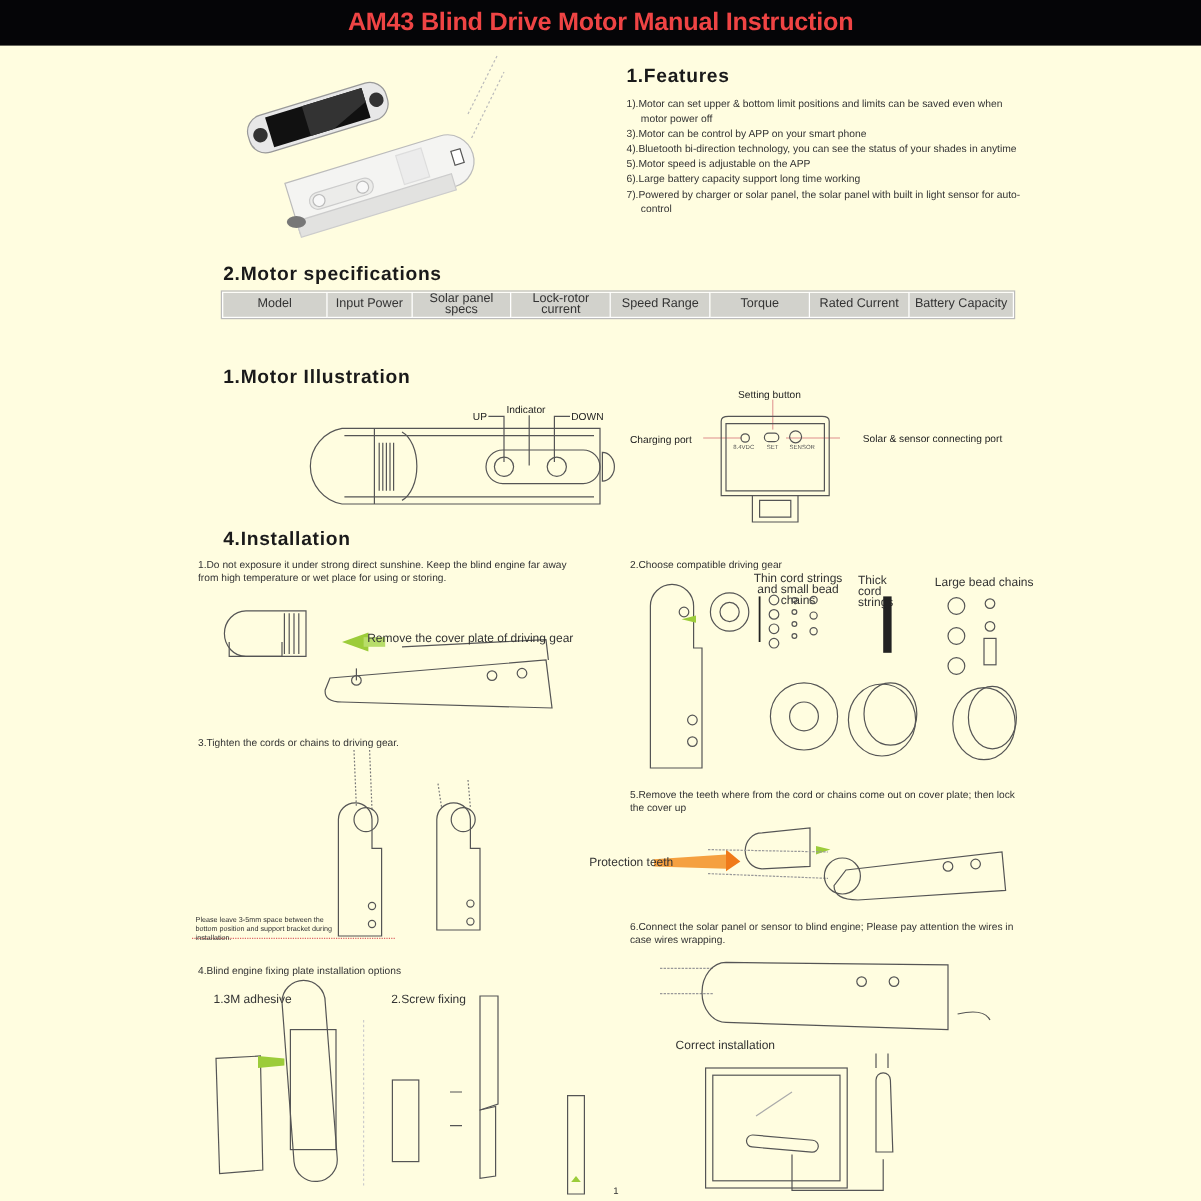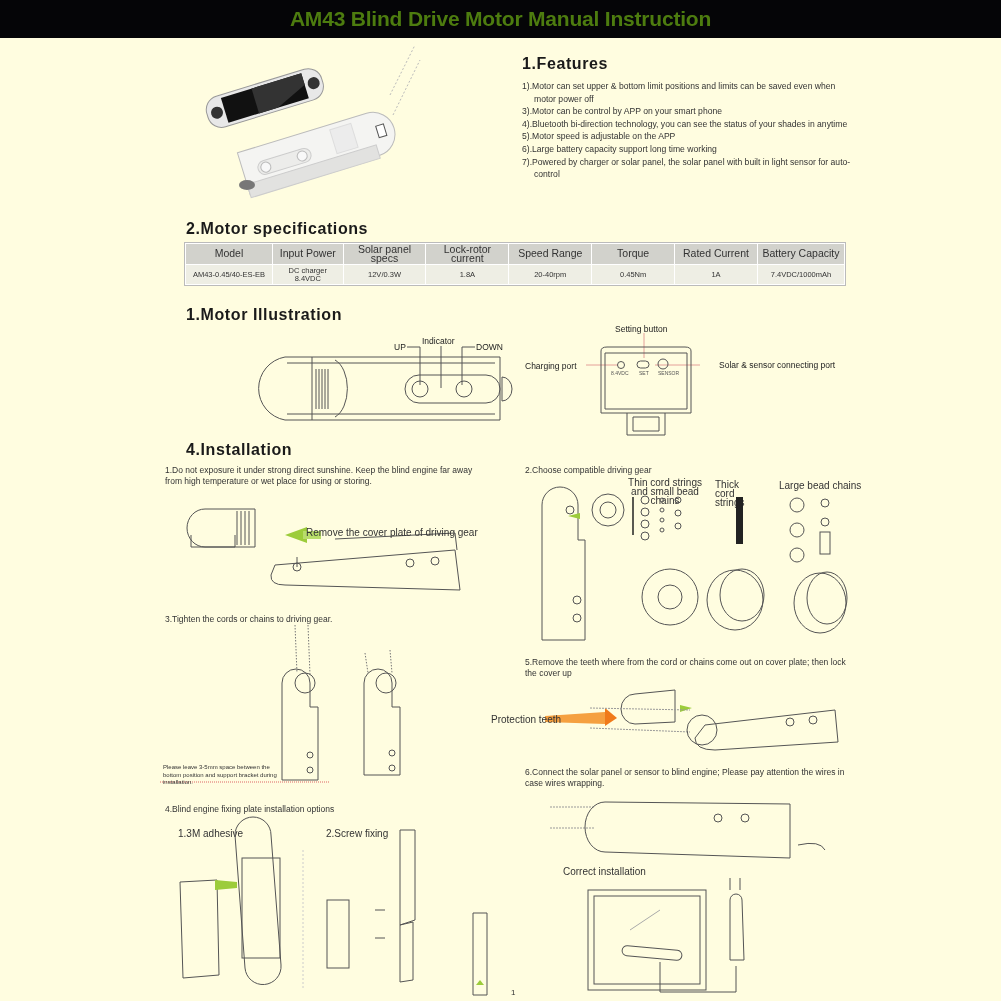--- a/index.html
+++ b/index.html
@@ -1,19 +1,19 @@
 <!DOCTYPE html>
 <html><head>
   <meta charset="utf-8">
   <style>
     html,body{margin:0;padding:0;}
     body{width:1001px;height:1001px;position:relative;overflow:hidden;background:#fffde0;font-family:"Liberation Sans",sans-serif;color:#222;}
     .abs{position:absolute;}
     .topbar{left:0;top:0;width:1001px;height:38px;background:#050507;}
-    .title{left:0;top:0;width:1001px;height:38px;line-height:38px;text-align:center;color:#4d7c0f;font-weight:bold;font-size:21px;letter-spacing:-0.2px;}
+    .title{left:0;top:0;width:1001px;height:38px;line-height:38px;text-align:center;color:#ef4444;font-weight:bold;font-size:21px;letter-spacing:-0.2px;}
     .h2{font-weight:bold;font-size:16px;color:#1a1a1a;letter-spacing:0.6px;}
     .feat{left:522px;top:80px;width:330px;font-size:8.6px;line-height:12.6px;color:#333;}
     .feat .it{padding-left:12px;text-indent:-12px;}
     table.spec{border-collapse:collapse;font-size:10px;color:#333;}
     table.spec th{background:#d2d2cc;font-weight:normal;font-size:10.5px;line-height:9.5px;height:20px;border:1px solid #fff;padding:0 2px;}
     table.spec td{background:#eeeee4;font-size:7.5px;line-height:8px;height:19px;text-align:center;border:1px solid #fff;padding:0 2px;}
     table.spec{outline:1px solid #bbb;}
     .small{font-size:8.5px;color:#333;}
     .tiny{font-size:10px;color:#333;}
     .lbl{font-size:8.5px;color:#222;}
@@ -65,30 +65,20 @@
   <tbody>
       <tr>
     <th style="width:80px">Model</th>
     <th style="width:64px">Input Power</th>
     <th style="width:76px">Solar panel specs</th>
     <th style="width:76px">Lock-rotor current</th>
     <th style="width:76px">Speed Range</th>
     <th style="width:76px">Torque</th>
     <th style="width:76px">Rated Current</th>
     <th style="width:80px">Battery Capacity</th>
-  </tr>
-  <tr>
-    <td>AM43-0.45/40-ES-EB</td>
-    <td>DC charger 8.4VDC</td>
-    <td>12V/0.3W</td>
-    <td>1.8A</td>
-    <td>20-40rpm</td>
-    <td>0.45Nm</td>
-    <td>1A</td>
-    <td>7.4VDC/1000mAh</td>
   </tr>
 </tbody>
   </table>
 
 <div class="abs h2" style="left:186px;top:306px;">1.Motor Illustration</div>
 <svg style="left:240px;top:355px;" width="270" height="70">
   <path class="ln" d="M45,2 L260,2 L260,65 L45,65 A32,32 0 0 1 45,2 Z"></path>
   <path class="ln" d="M47,8 L255,8 M47,59 L255,59"></path>
   <path class="ln" d="M72,2 L72,65 M95,5 A18,30 0 0 1 95,62"></path>
   <g stroke="#555">

